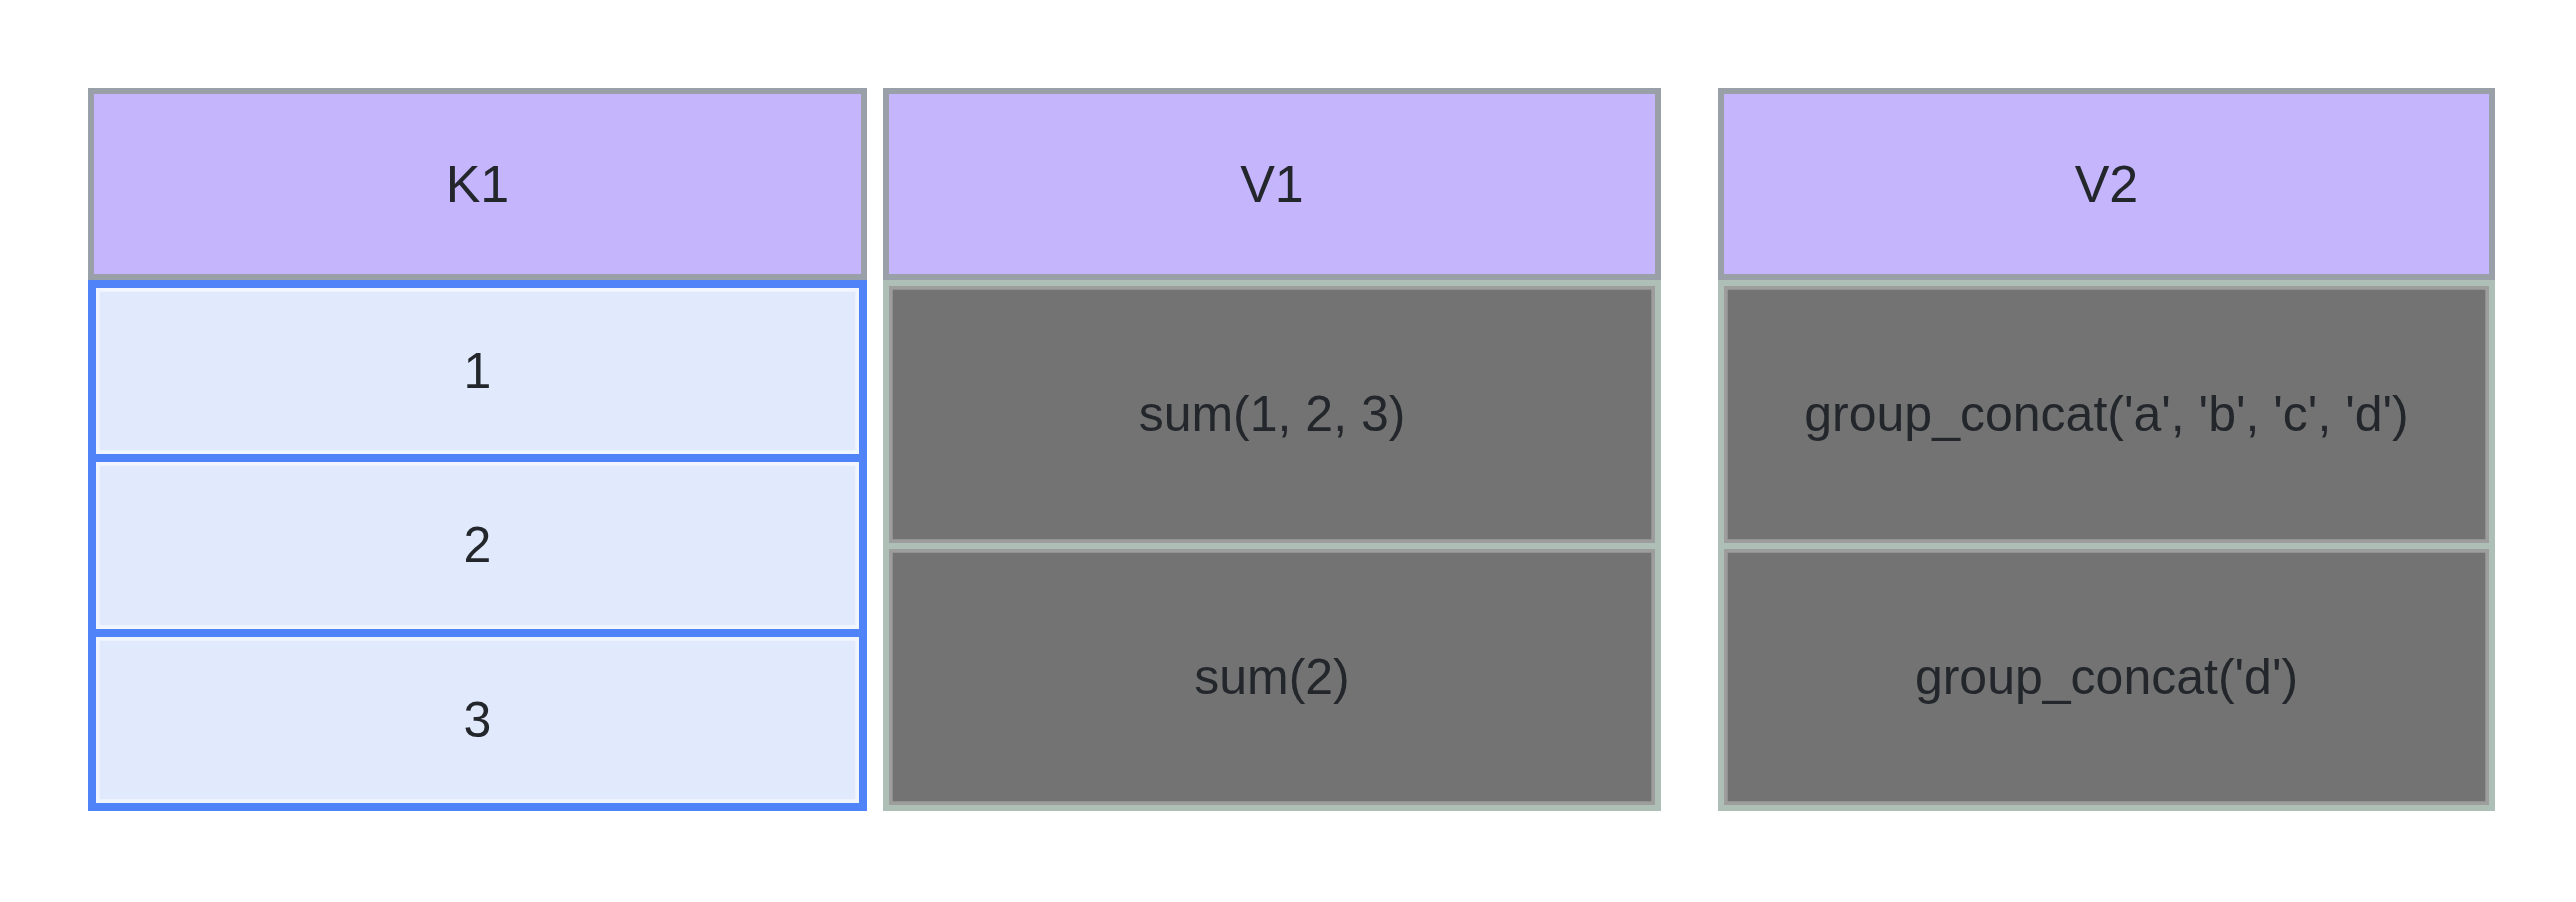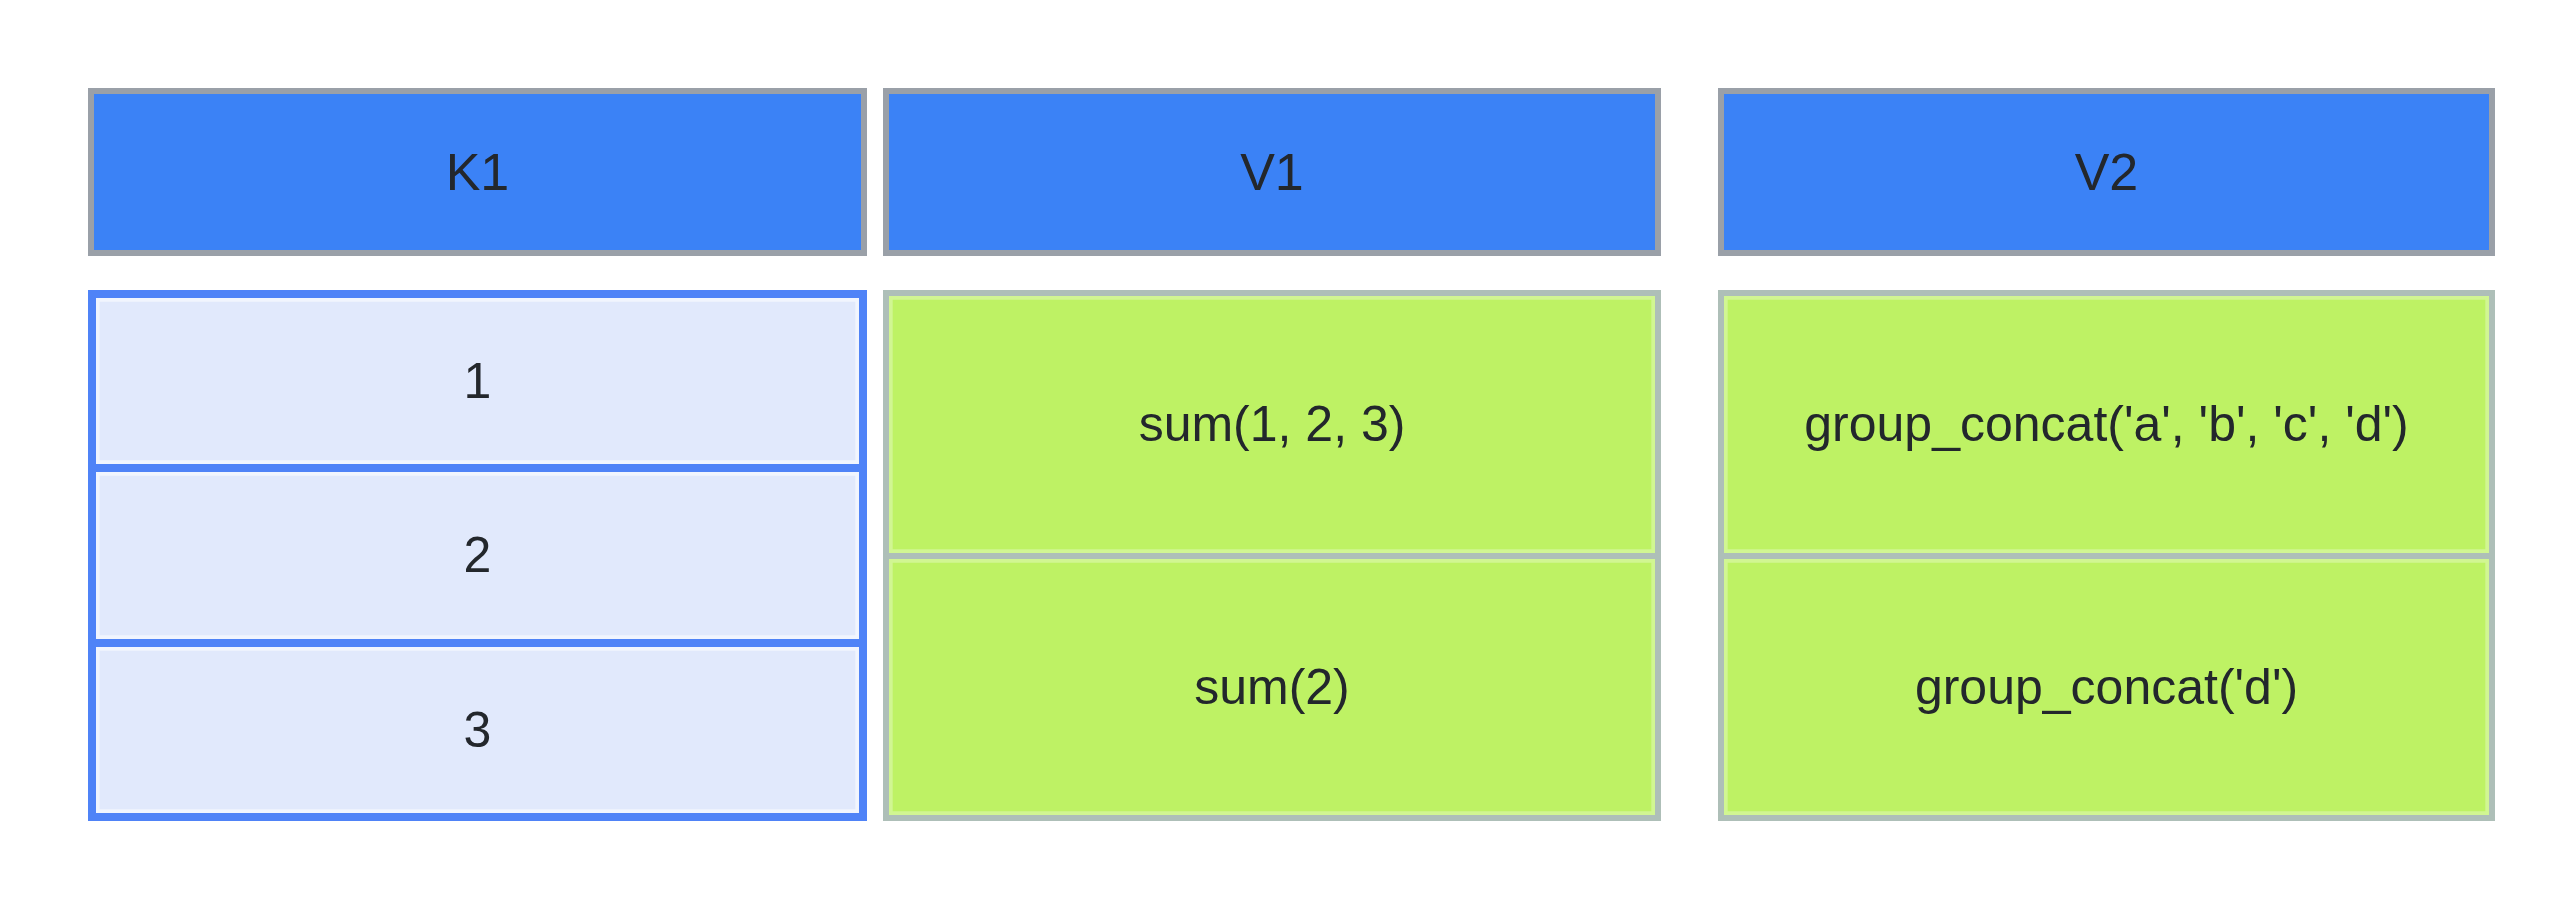--- a/index.html
+++ b/index.html
@@ -19,28 +19,28 @@
   .col {
     position: absolute;
     top: 88px;
   }
   .col-k1 { left: 88px;  width: 779px; }
   .col-v1 { left: 883px; width: 778px; }
   .col-v2 { left: 1718px; width: 777px; }
 
   .header-cell {
     box-sizing: border-box;
-    height: 168px;
-    background: #3b82f6;
+    height: 192px;
+    background: #c4b5fd;
     border: 6.4px solid #9aa0a8;
     display: flex;
     align-items: center;
     justify-content: center;
     font-size: 52px;
-    margin-bottom: 34px;
+    margin-bottom: 0;
   }
   .cells {
     box-sizing: border-box;
     height: 531px;
     display: flex;
     flex-direction: column;
   }
   .cells.key-cells {
     border: 8.3px solid #4f83f7;
   }
@@ -56,21 +56,21 @@
     white-space: nowrap;
   }
   .key-cells .cell {
     background: #e1e9fc;
     box-shadow: inset 0 0 0 3.7px rgba(255,255,255,0.55);
   }
   .key-cells .cell + .cell {
     border-top: 8.3px solid #4f83f7;
   }
   .value-cells .cell {
-    background: #bef264;
+    background: #737373;
     box-shadow: inset 0 0 0 3.7px rgba(255,255,255,0.30);
   }
   .value-cells .cell + .cell {
     border-top: 6.4px solid #aebfb8;
   }
 </style>
 </head>
 <body>
 
 <div class="canvas">

